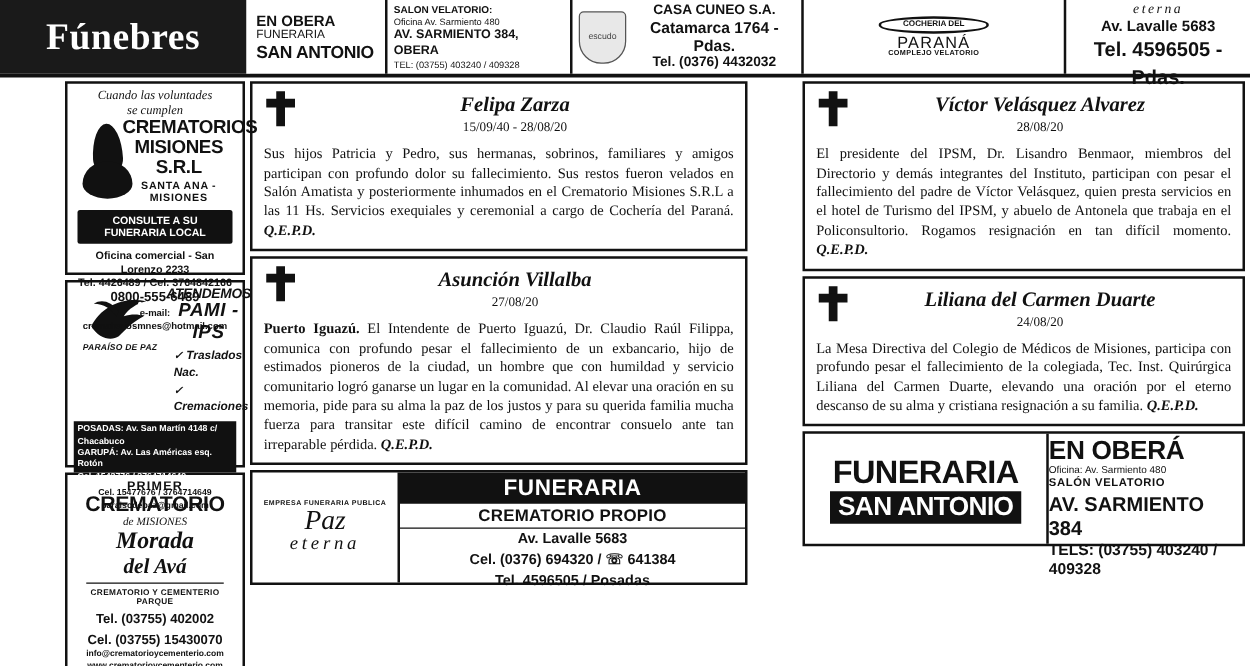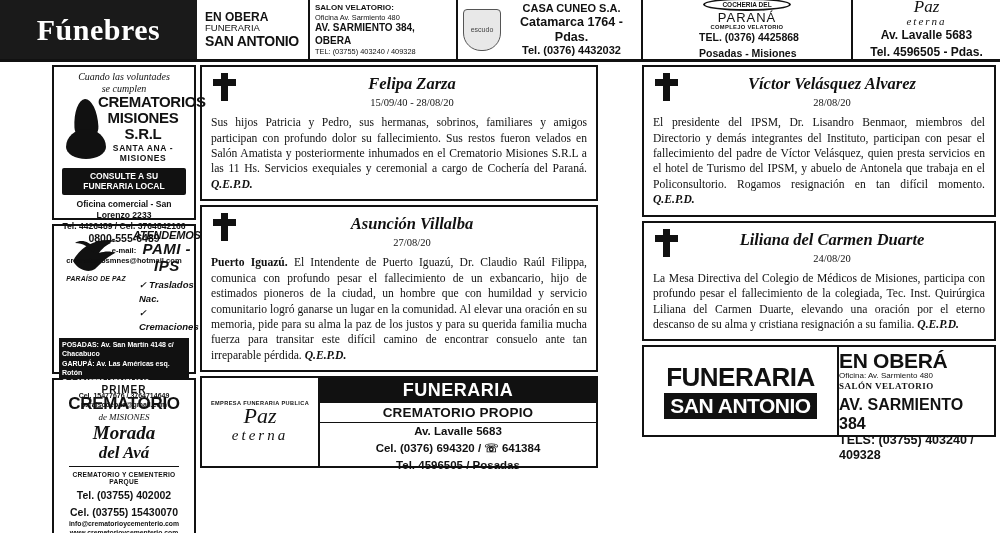--- a/index.html
+++ b/index.html
@@ -55,21 +55,21 @@
   }
   .parana-logo .big { font-size:13px; font-weight:normal; letter-spacing:1px; line-height:1; }
   .parana-logo .sub { font-size:5.8px; font-weight:bold; letter-spacing:0.3px; }
   .parana-tel { font-size:10.5px; font-weight:bold; line-height:1.5; padding-left:4px;}
   .mc-paz { flex:1; display:flex; align-items:center; border-right:none; }
   .paz-logo { width:74px; flex:none; text-align:center; font-family:"Liberation Serif", serif; }
   .paz-logo .p { font-size:17px; font-style:italic; line-height:1; }
   .paz-logo .e { font-size:11px; font-style:italic; letter-spacing:2px; line-height:1.1;}
   .paz-right { flex:1; text-align:center; font-family:"Liberation Sans", sans-serif;}
   .paz-right .a { font-size:12px; font-weight:bold; line-height:1.4; }
-  .paz-right .t { font-size:12px; font-weight:bold; line-height:1.4; }
+  .paz-right .t { font-size:16px; font-weight:bold; line-height:1.4; }
 
   
   .content { display:flex; height:468px; padding:3px 4px 0 4px; }
   .col-left { width:192px;padding-left:48px; }
   .col-mid  { width:398px; margin-left:4px; }
   .col-right{ flex:1; margin-left:4px;padding-left:40px; }
 
   .box { border:2px solid #111; background:#fff; }
 
   
@@ -157,21 +157,21 @@
   .bm-right .sub { font-family:"Liberation Sans", sans-serif; font-size:13.5px; font-weight:bold; letter-spacing:0.2px; padding:2px 0; border-bottom:1px solid #111;}
   .bm-right .ln { font-family:"Liberation Sans", sans-serif; font-size:11.5px; font-weight:bold; line-height:1.45; }
 
   .bottom-right { border:2px solid #111; height:92px; display:flex; }
   .br-left { width:195px; border-right:2px solid #111; display:flex; flex-direction:column; justify-content:center; align-items:center;}
   .br-left .f1 { font-family:"Liberation Sans", sans-serif; font-size:26px; font-weight:bold; letter-spacing:-0.5px; line-height:1; }
   .br-left .f2 { background:#111; color:#fff; font-family:"Liberation Sans", sans-serif; font-size:21px; font-weight:bold; padding:1px 6px; margin-top:3px; letter-spacing:-0.5px;}
   .br-right { flex:1; text-align:left; padding-top:3px;}
   .br-right .b1 { font-family:"Liberation Sans", sans-serif; font-size:21px; font-weight:bold; letter-spacing:-0.3px; line-height:1; }
   .br-right .b2 { font-family:"Liberation Sans", sans-serif; font-size:8px; line-height:1.25; }
-  .br-right .b3 { font-family:Liberation Serif, serif; font-size:9px; font-weight:bold; letter-spacing:0.5px; line-height:1.3;}
+  .br-right .b3 { font-family:Liberation Sans, sans-serif; font-size:9px; font-weight:bold; letter-spacing:0.5px; line-height:1.3;}
   .br-right .b4 { font-family:"Liberation Sans", sans-serif; font-size:16px; font-weight:bold; line-height:1.2; margin-top:2px;}
   .br-right .b5 { font-family:"Liberation Sans", sans-serif; font-size:12.5px; font-weight:bold; line-height:1.2; }
 </style>
 </head>
 <body>
 
 <div class="page">
 
   <div class="masthead">
     <div class="fune-title">Fúnebres</div>
@@ -196,24 +196,20 @@
         <div class="a">Catamarca 1764 - Pdas.</div>
         <div class="t">Tel. (0376) 4432032</div>
       </div>
     </div>
 
     <div class="mast-cell mc-parana">
       <div class="parana-logo">
         <div class="oval">COCHERIA DEL</div>
         <div class="big">PARANÁ</div>
         <div class="sub">COMPLEJO VELATORIO</div>
-      </div>
-      <div class="parana-tel">
-        <div>TEL. (0376) 4425868</div>
-        <div>Posadas - Misiones</div>
       </div>
     </div>
 
     <div class="mast-cell mc-paz">
       <div class="paz-logo">
         <div class="p">Paz</div>
         <div class="e">eterna</div>
       </div>
       <div class="paz-right">
         <div class="a">Av. Lavalle 5683</div>

